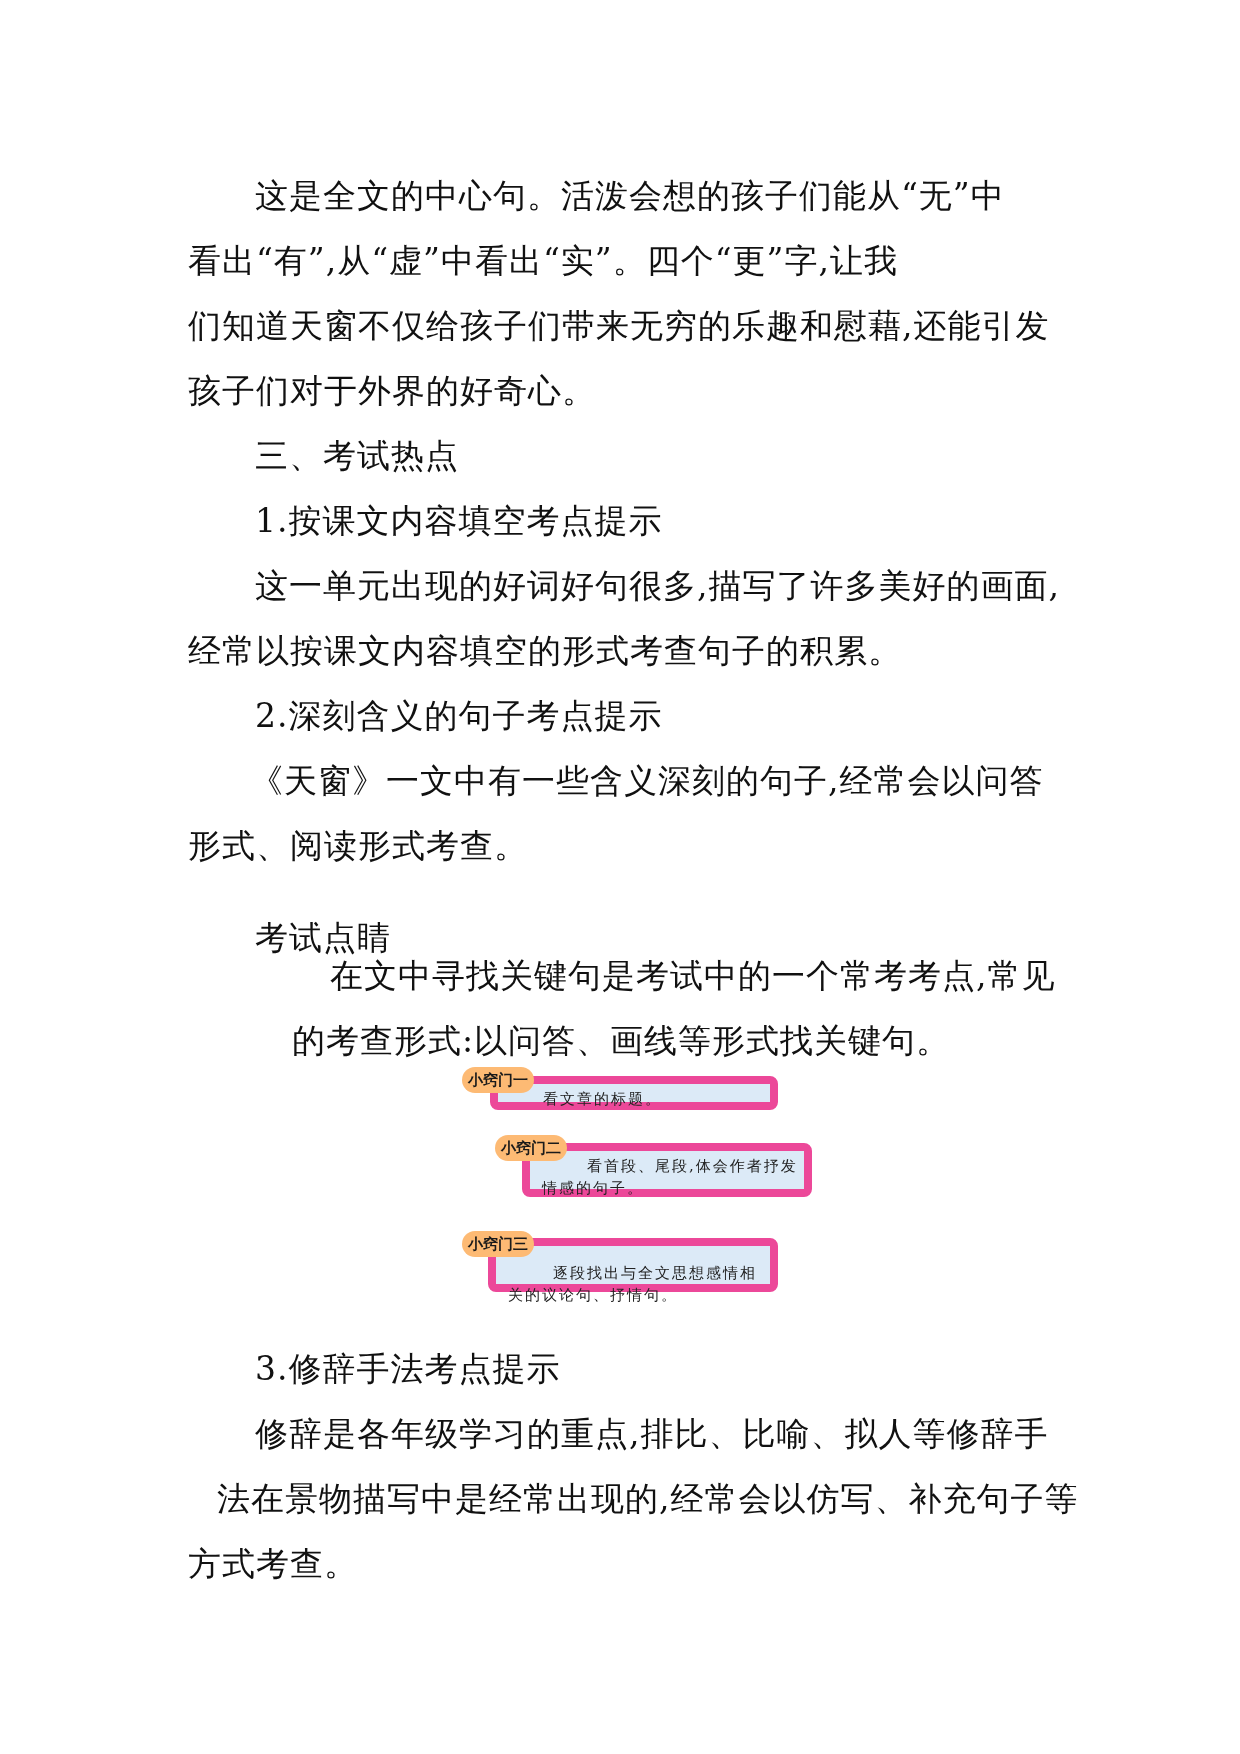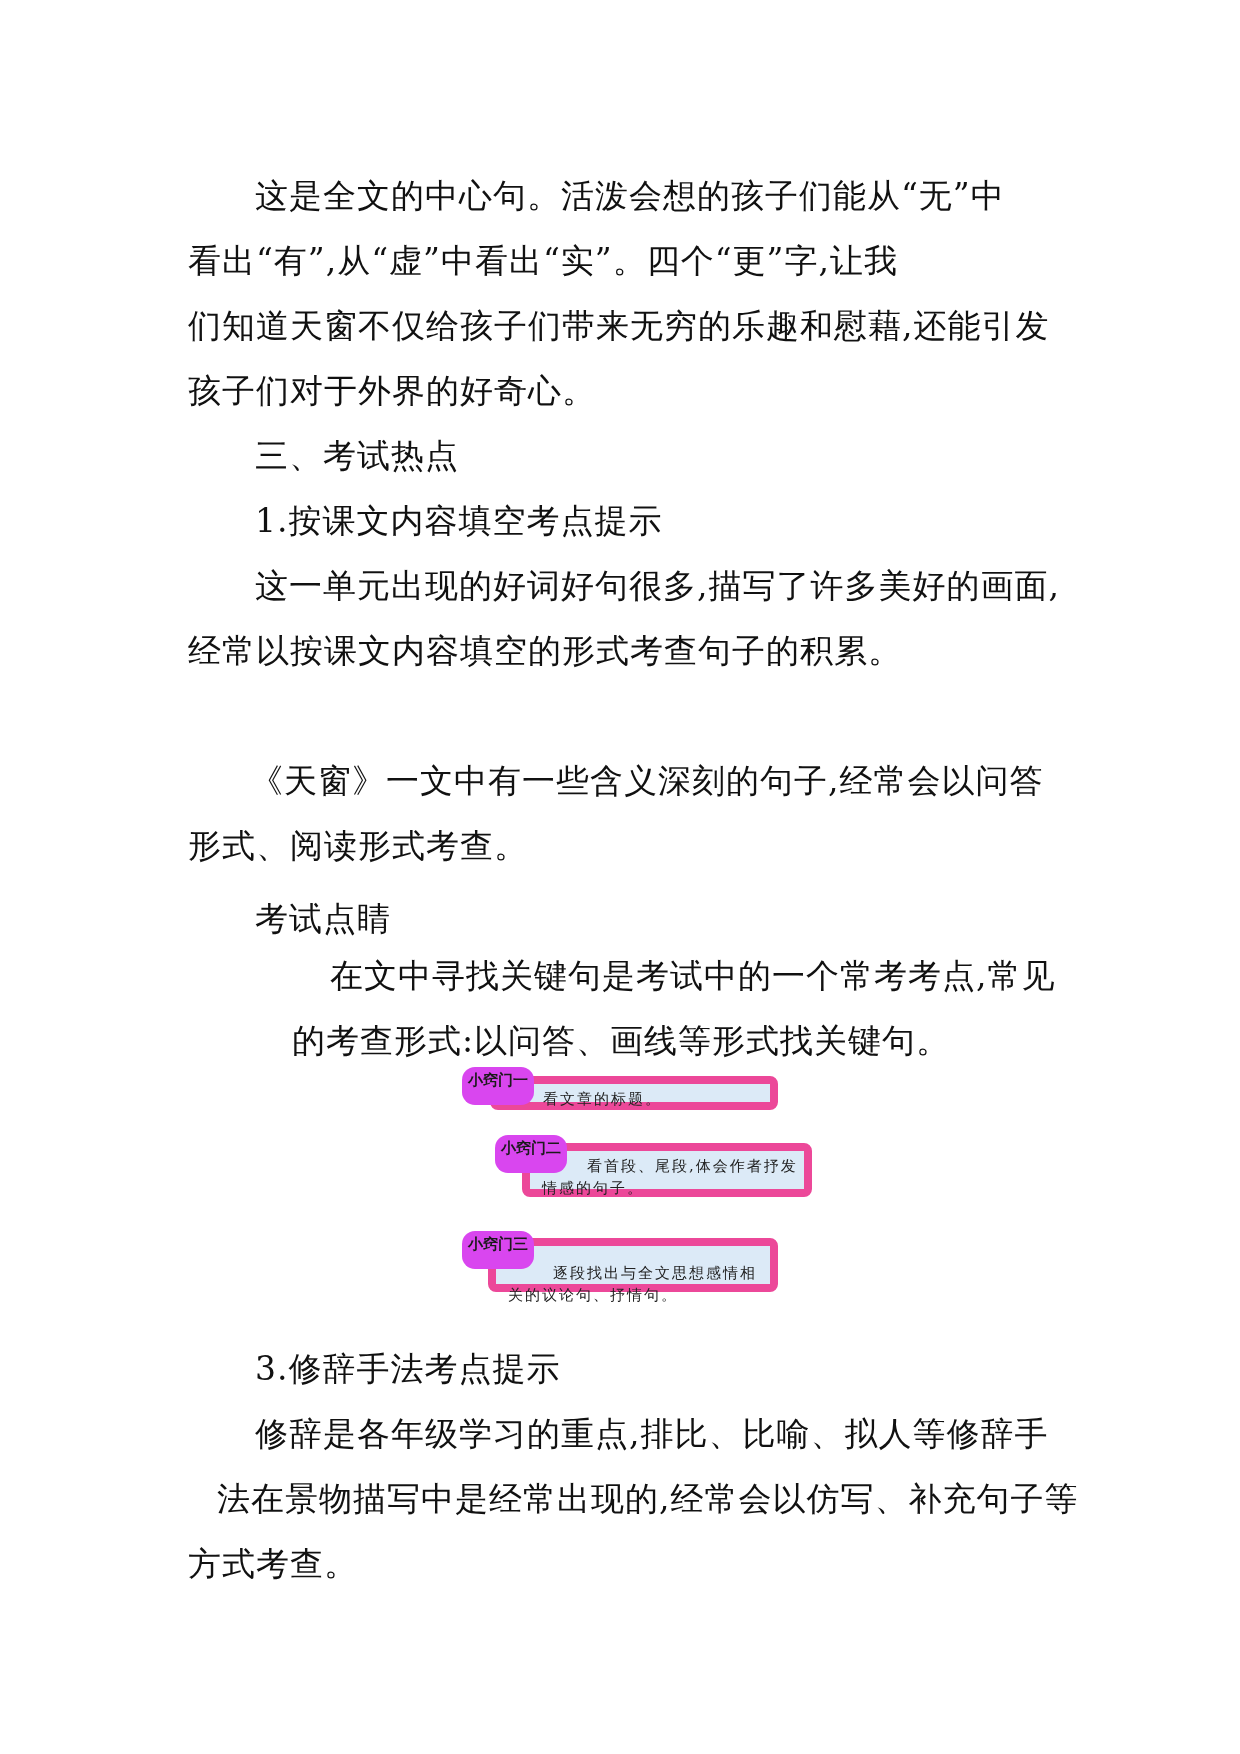--- a/index.html
+++ b/index.html
@@ -37,23 +37,23 @@
       border-radius: 8px;
       box-sizing: border-box;
       font-family: "DejaVu Serif", "Liberation Serif", serif;
       font-size: 15px;
       line-height: 22px;
       color: #222;
       letter-spacing: 2px;
     }
     .tip-label {
       position: absolute;
-      height: 38px;
+      height: 26px;
       padding: 0 6px;
-      background: #d946ef;
+      background: #fdba74;
       border-radius: 13px;
       font-family: "DejaVu Sans", "Liberation Sans", sans-serif;
       font-weight: bold;
       font-size: 15px;
       line-height: 26px;
       color: #1a1a1a;
       white-space: nowrap;
     }
     .tip-text {
       position: absolute;
@@ -69,25 +69,26 @@
   <div class="line" style="left:188px; top:241px;">看出“有”,从“虚”中看出“实”。四个“更”字,让我</div>
   <div class="line" style="left:188px; top:306px;">们知道天窗不仅给孩子们带来无穷的乐趣和慰藉,还能引发</div>
   <div class="line" style="left:188px; top:371px;">孩子们对于外界的好奇心。</div>
 
   <div class="line" style="left:255px; top:436px;">三、考试热点</div>
   <div class="line" style="left:255px; top:501px;">1.按课文内容填空考点提示</div>
 
   <div class="line" style="left:255px; top:566px;">这一单元出现的好词好句很多,描写了许多美好的画面,</div>
   <div class="line" style="left:188px; top:631px;">经常以按课文内容填空的形式考查句子的积累。</div>
 
+  <div class="line" style="left:255px; top:696px;">2.深刻含义的句子考点提示</div>
 
   <div class="line" style="left:250px; top:761px;">《天窗》一文中有一些含义深刻的句子,经常会以问答</div>
   <div class="line" style="left:188px; top:826px;">形式、阅读形式考查。</div>
 
-  <div class="line" style="left:255px; top:899px;">考试点睛</div>
+  <div class="line" style="left:255px; top:918px;">考试点睛</div>
 
   <div class="line" style="left:330px; top:956px;">在文中寻找关键句是考试中的一个常考考点,常见</div>
   <div class="line" style="left:292px; top:1021px;">的考查形式:以问答、画线等形式找关键句。</div>
 
   <div class="tip">
     <div class="tip-box" style="left:490px; top:1076px; width:288px; height:34px;">
       <div class="tip-text" style="left:45px; top:4px;">看文章的标题。</div>
     </div>
     <div class="tip-label" style="left:462px; top:1067px;">小窍门一</div>
   </div>

